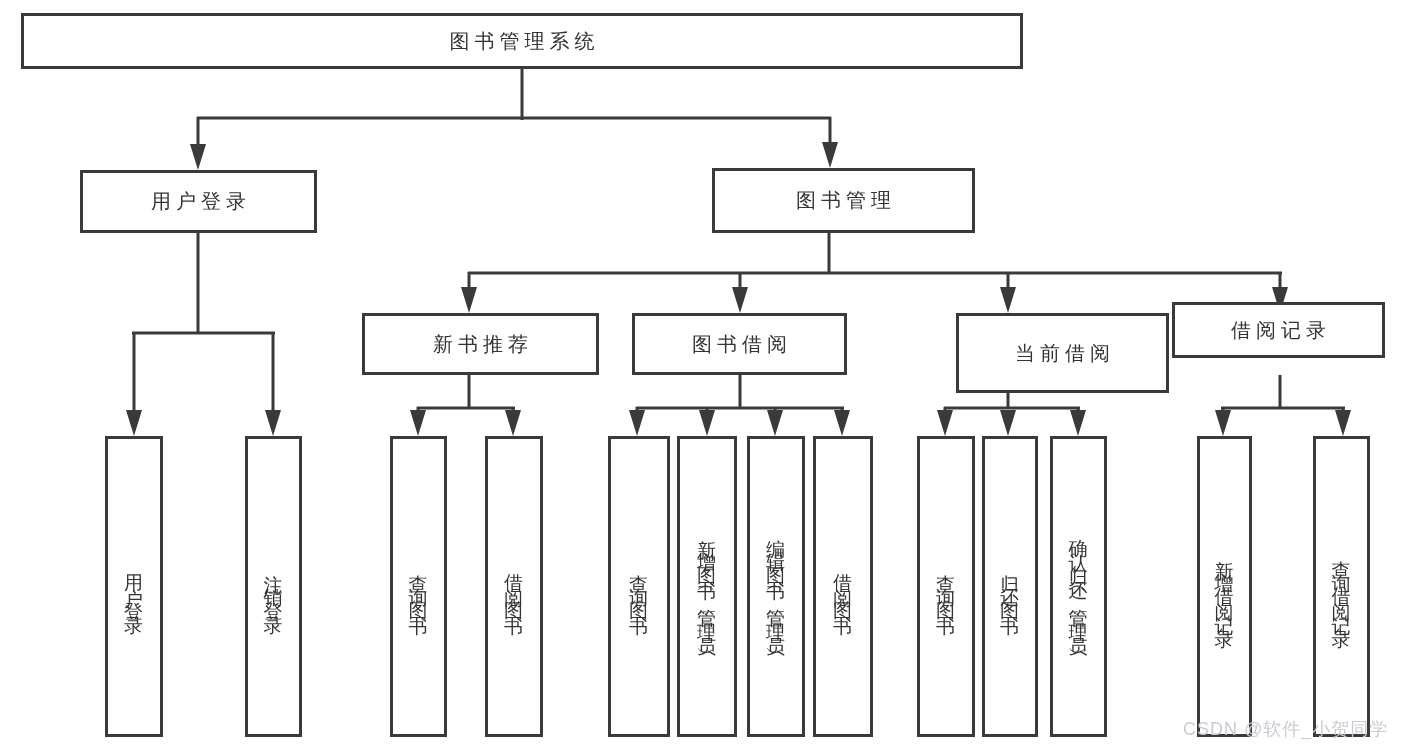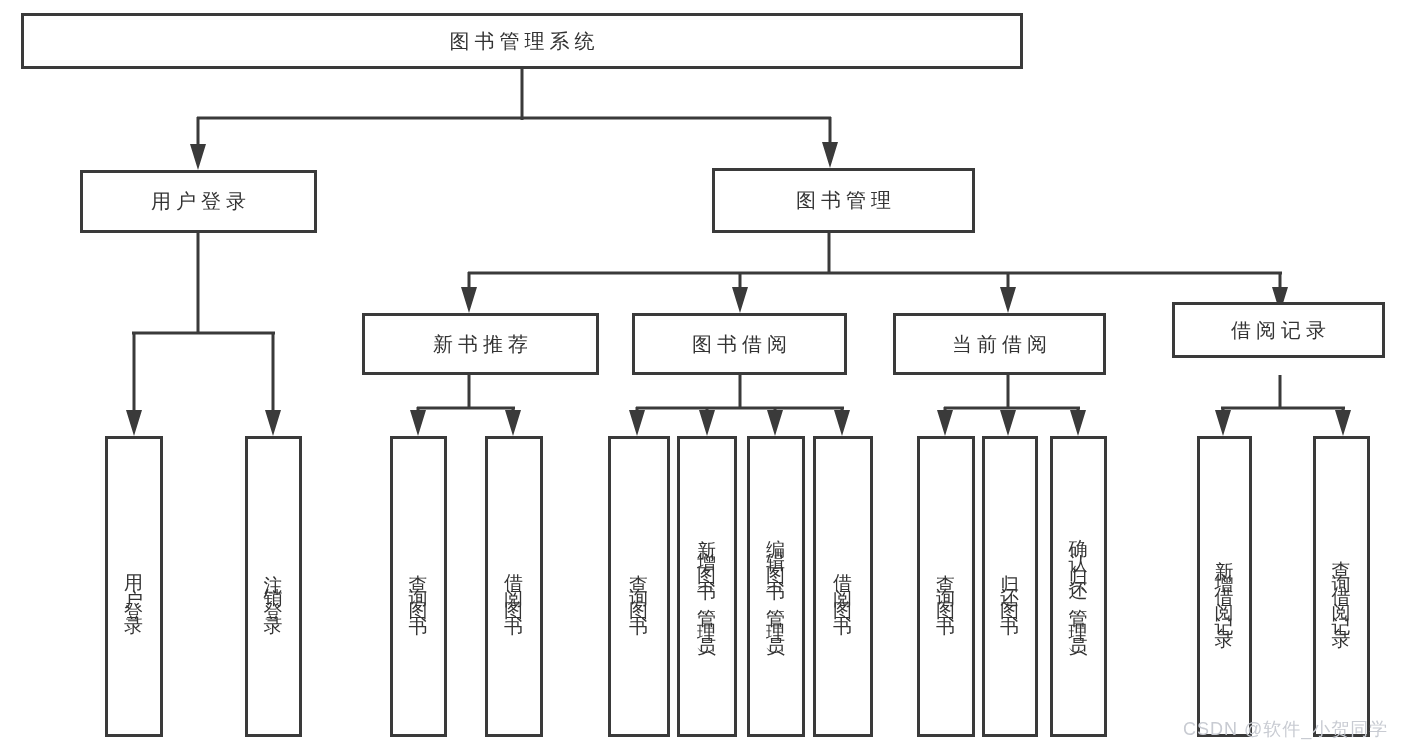--- a/index.html
+++ b/index.html
@@ -132,21 +132,21 @@
   <div class="node hnode" style="left:712px;top:168px;width:263px;height:65px">
     <span>图书管理</span>
   </div>
 
   <div class="node hnode" style="left:362px;top:313px;width:237px;height:62px">
     <span>新书推荐</span>
   </div>
   <div class="node hnode" style="left:632px;top:313px;width:215px;height:62px">
     <span>图书借阅</span>
   </div>
-  <div class="node hnode" style="left:893px;top:313px;width:213px;height:62px">
+  <div class="node hnode" style="left:956px;top:313px;width:213px;height:80px">
     <span>当前借阅</span>
   </div>
   <div class="node hnode" style="left:1172px;top:302px;width:213px;height:56px">
     <span>借阅记录</span>
   </div>
 
   <div class="node leaf" style="left:105px;top:436px;width:58px;height:301px">
     <span>用户登录</span>
   </div>
   <div class="node leaf" style="left:245px;top:436px;width:57px;height:301px">

